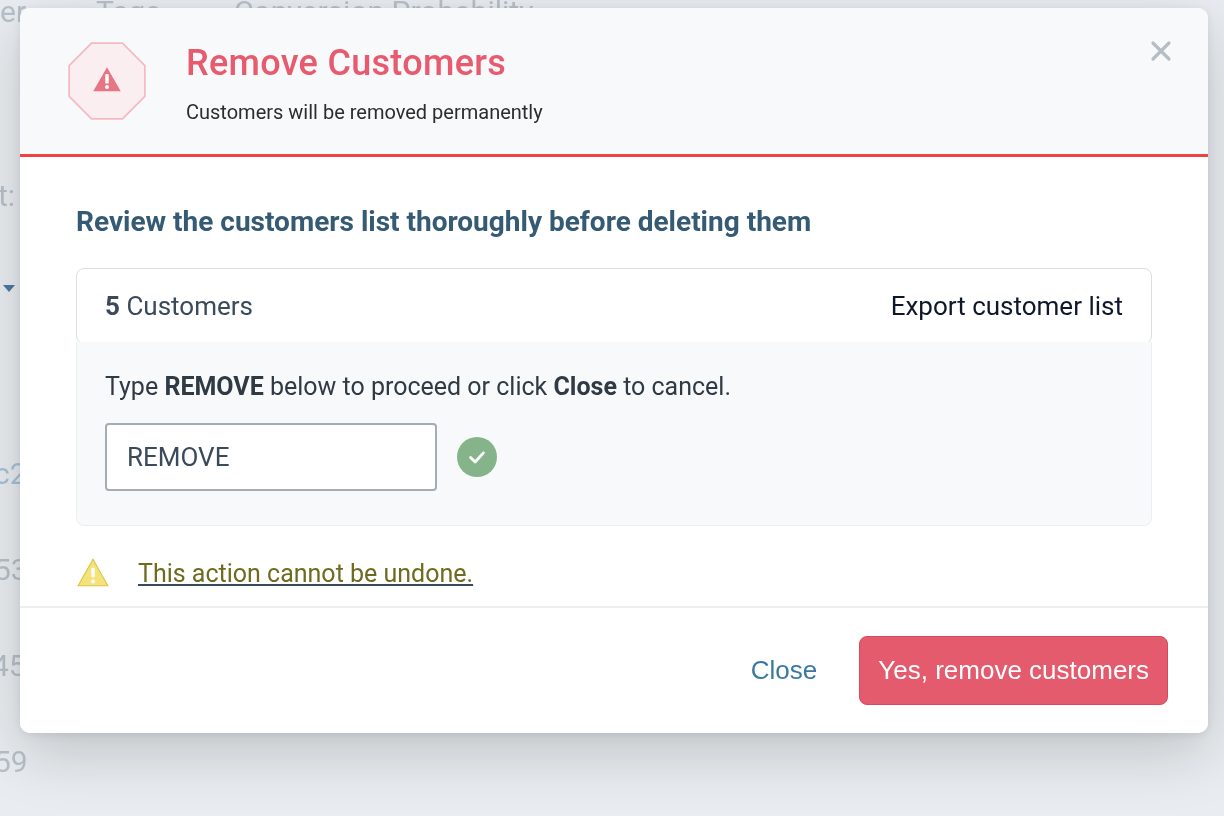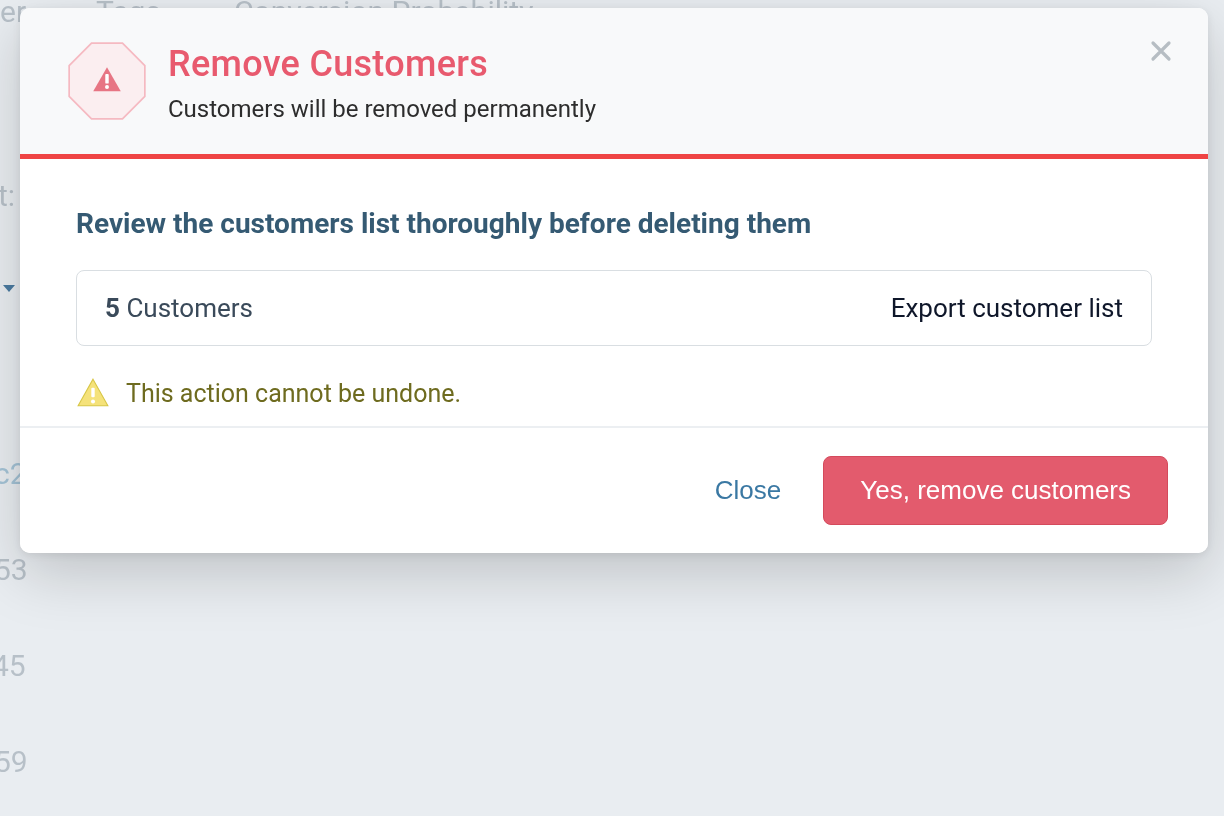--- a/index.html
+++ b/index.html
@@ -27,25 +27,25 @@
     top: 8px;
     width: 1188px;
     border-radius: 10px;
     background: #fff;
     box-shadow: 0 20px 60px rgba(0,0,0,.18), 0 2px 8px rgba(0,0,0,.08);
     overflow: hidden;
   }
 
   .modal-header {
     display: flex;
-    align-items: center;
-    gap: 18px;
+    align-items: flex-start;
+    gap: 36px;
     padding: 30px 40px 30px 44px;
     background: #f8f9fa;
-    border-bottom: 5px solid #ef4444;
+    border-bottom: 3px solid #ef4444;
     position: relative;
   }
 
   .header-icon {
     flex-shrink: 0;
     width: 86px;
     height: 86px;
     display: flex;
     align-items: center;
     justify-content: center;
@@ -53,23 +53,23 @@
   .header-icon svg { width: 86px; height: 86px; }
 
   .header-titles h1 {
     font-size: 36px;
     font-weight: 500;
     color: #e85a6e;
     letter-spacing: .3px;
     margin-top: 4px;
   }
   .header-titles p {
-    font-size: 24px;
+    font-size: 20px;
     color: #2d2d2d;
-    margin-top: 10px;
+    margin-top: 16px;
   }
 
   .close-btn {
     position: absolute;
     top: 26px;
     right: 30px;
     width: 34px; height: 34px;
     display: flex; align-items: center; justify-content: center;
     color: #b6bdc3;
     cursor: pointer;
@@ -142,22 +142,23 @@
     width: 40px; height: 40px;
     border-radius: 50%;
     background: #86b48a;
     display: flex; align-items: center; justify-content: center;
   }
   .check-badge svg { width: 22px; height: 22px; }
 
   .warning-row {
     display: flex;
     align-items: center;
-    gap: 16px;
+    gap: 28px;
     margin-top: 30px;
+    text-decoration: underline;
   }
   .warn-icon { width: 34px; height: 34px; flex-shrink: 0; }
   .warn-text { font-size: 25px; color: #6e6b1f; }
 
   .modal-footer {
     border-top: 2px solid #eceff2;
     padding: 28px 40px;
     display: flex;
     justify-content: flex-end;
     align-items: center;
@@ -171,21 +172,21 @@
     border: none;
     cursor: pointer;
     padding: 6px 8px;
   }
   .btn-danger {
     font-size: 26px;
     color: #fff;
     background: #e35b6d;
     border: 1px solid #d44a5c;
     border-radius: 8px;
-    padding: 18px 36px;
+    padding: 18px 18px;
     cursor: pointer;
     font-weight: 500;
   }
 </style>
 </head>
 <body>
 
 <div class="bg-text" style="left:0; top:-6px;">er</div>
 <div class="bg-text" style="left:96px; top:-6px;">Tags</div>
 <div class="bg-text" style="left:234px; top:-6px;">Conversion Probability</div>
@@ -225,20 +226,33 @@
     <h2 class="review-heading">Review the customers list thoroughly before deleting them</h2>
 
     <div class="summary-box">
       <span class="count">
         <b>5</b>
         <span>Customers</span>
       </span>
       <a class="export-link">Export customer list</a>
     </div>
 
+    <div class="confirm-box">
+      <p class="confirm-instruct">
+        <span>Type </span><b>REMOVE</b><span> below to proceed or click </span><b>Close</b><span> to cancel.</span>
+      </p>
+      <div class="input-row">
+        <input class="confirm-input" type="text" value="REMOVE" style="">
+        <span class="check-badge">
+          <svg viewBox="0 0 24 24">
+              <path d="M5 12.5 L10 17.5 L19 7.5" fill="none" stroke="#fff" stroke-width="3" stroke-linecap="round" stroke-linejoin="round"></path>
+            </svg>
+        </span>
+      </div>
+    </div>
 
     <div class="warning-row">
       <svg class="warn-icon" viewBox="0 0 32 32">
         <polygon points="16,3 30,28 2,28" fill="#f5e27a" stroke="#d7c646" stroke-width="1"></polygon>
         <rect x="14.4" y="11" width="3.2" height="9" fill="#fff" rx="1"></rect>
         <circle cx="16" cy="24" r="1.9" fill="#fff"></circle>
       </svg>
       <span class="warn-text">This action cannot be undone.</span>
     </div>
 

